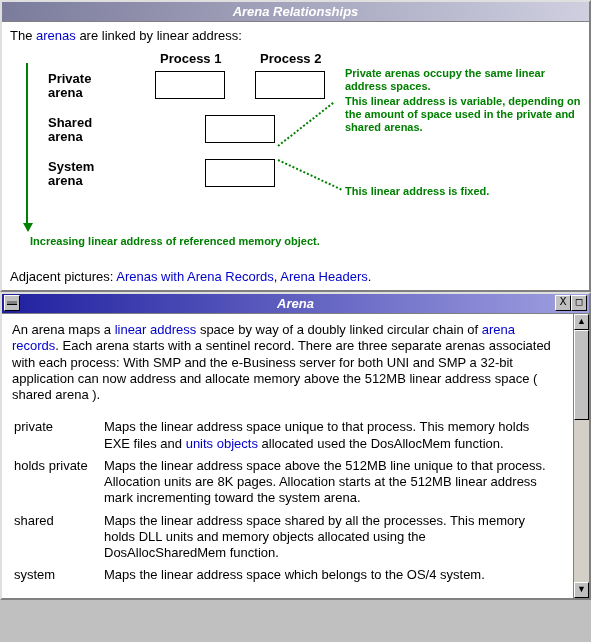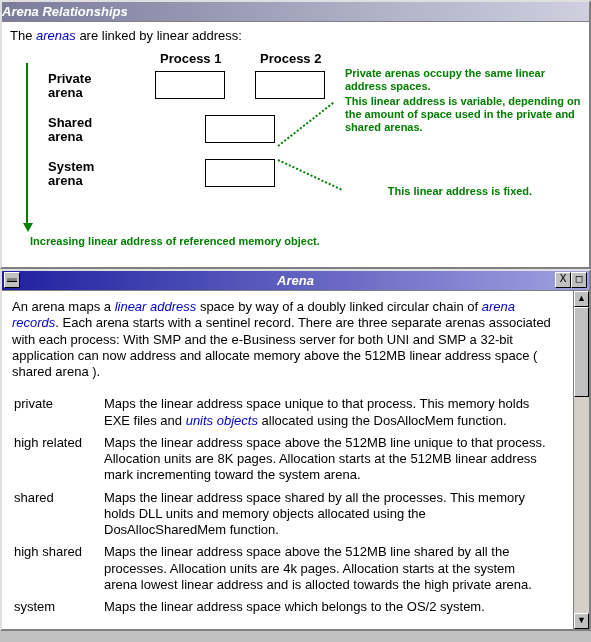--- a/index.html
+++ b/index.html
@@ -15,20 +15,21 @@
     border-top-color: #dfdfdf;
     border-left-color: #dfdfdf;
     background: #fff;
     margin: 0;
   }
   .titlebar {
     background: linear-gradient(to right, #7b7b9c, #cfcfe0);
     color: #fff;
     font-weight: bold;
     font-style: italic;
+    text-align: center;
     padding: 2px 0;
     border-bottom: 1px solid #808080;
     position: relative;
     height: 20px;
     line-height: 16px;
   }
   .titlebar2 {
     background: linear-gradient(to right, #2020a0, #a0a0e0);
     color: #fff;
     font-weight: bold;
@@ -79,21 +80,21 @@
     left: 2px;
     top: 5px;
     width: 10px;
     height: 3px;
     background: #808080;
     border-bottom: 1px solid #000;
   }
   .content {
     padding: 6px 8px;
   }
-  a.link { color: #0000cc; text-decoration: none; font-style: italic; }
+  a.link { color: #0000cc; text-decoration: none; }
   .diagram {
     position: relative;
     height: 210px;
     margin-top: 8px;
     color: #000;
     font-size: 13px;
   }
   .dlabel { position: absolute; font-weight: bold; }
   .dbox {
     position: absolute;
@@ -204,25 +205,28 @@
       <div class="dbox" style="left:145px; top:20px;"></div>
       <div class="dbox" style="left:245px; top:20px;"></div>
       <div class="dbox" style="left:195px; top:64px;"></div>
       <div class="dbox" style="left:195px; top:108px;"></div>
 
       <div class="gline" style="left:268px; top:94px; width:70px; transform:rotate(-38deg);"></div>
       <div class="gline" style="left:268px; top:108px; width:70px; transform:rotate(25deg);"></div>
 
       <div class="ann" style="left:335px; top:16px; width:230px;">Private arenas occupy the same linear address spaces.</div>
       <div class="ann" style="left:335px; top:44px; width:238px;">This linear address is variable, depending on the amount of space used in the private and shared arenas.</div>
-      <div class="ann" style="left:335px; top:134px; width:230px;text-align:center;">This linear address is fixed.</div>
+      <div class="ann" style="left:335px; top:134px; width:230px;">This linear address is fixed.</div>
       <div class="ann" style="left:20px; top:184px; width:550px;">Increasing linear address of referenced memory object.</div>
     </div>
   </div>
 
+  <div class="adj">
+    <span>Adjacent pictures: </span><a class="link">Arenas with Arena Records</a><span>, </span><a class="link">Arena Headers</a><span>.</span>
+  </div>
 </div>
 
 <div class="window2">
   <div class="titlebar2">
     <div class="sysmenu"></div>
     <span>Arena</span>
     <div class="titlebar-btns">
       <div class="tbtn">X</div>
       <div class="tbtn">□</div>
     </div>
@@ -231,38 +235,34 @@
     <div class="content2">
       <p>
         <span>An arena maps a </span><a class="link">linear address</a><span> space by way of a doubly linked circular chain of </span><a class="link">arena records</a><span>. Each arena starts with a sentinel record. There are three separate arenas associated with each process: With SMP and the e-Business server for both UNI and SMP a 32-bit application can now address and allocate memory above the 512MB linear address space ( shared arena ).</span>
       </p>
 
       <table class="defs">
         <tbody>
             <tr>
           <td>private</td>
           <td>
-            <span>Maps the linear address space unique to that process. This memory holds EXE files and </span><a class="link">units objects</a><span> allocated using the DosAllocMem function.</span>
+            <span>Maps the linear address space unique to that process. This memory holds EXE files and </span><a class="link">units objects</a><span> allocated used the DosAllocMem function.</span>
           </td>
         </tr>
         <tr>
-          <td>high related</td>
+          <td>holds private</td>
           <td>Maps the linear address space above the 512MB line unique to that process. Allocation units are 8K pages. Allocation starts at the 512MB linear address mark incrementing toward the system arena.</td>
         </tr>
         <tr>
           <td>shared</td>
           <td>Maps the linear address space shared by all the processes. This memory holds DLL units and memory objects allocated using the DosAllocSharedMem function.</td>
         </tr>
         <tr>
-          <td>high shared</td>
-          <td>Maps the linear address space above the 512MB line shared by all the processes.  Allocation units are 4k pages. Allocation starts at the system arena lowest linear address and is allocted towards the high private arena.</td>
-        </tr>
-        <tr>
           <td>system</td>
-          <td>Maps the linear address space which belongs to the OS/2 system.</td>
+          <td>Maps the linear address space which belongs to the OS/4 system.</td>
         </tr>
       </tbody>
         </table>
     </div>
     <div class="scrollbar">
       <div class="sbtn">▲</div>
       <div class="sthumb"></div>
       <div class="sbtn" style="position:absolute;bottom:0;">▼</div>
     </div>
   </div>

